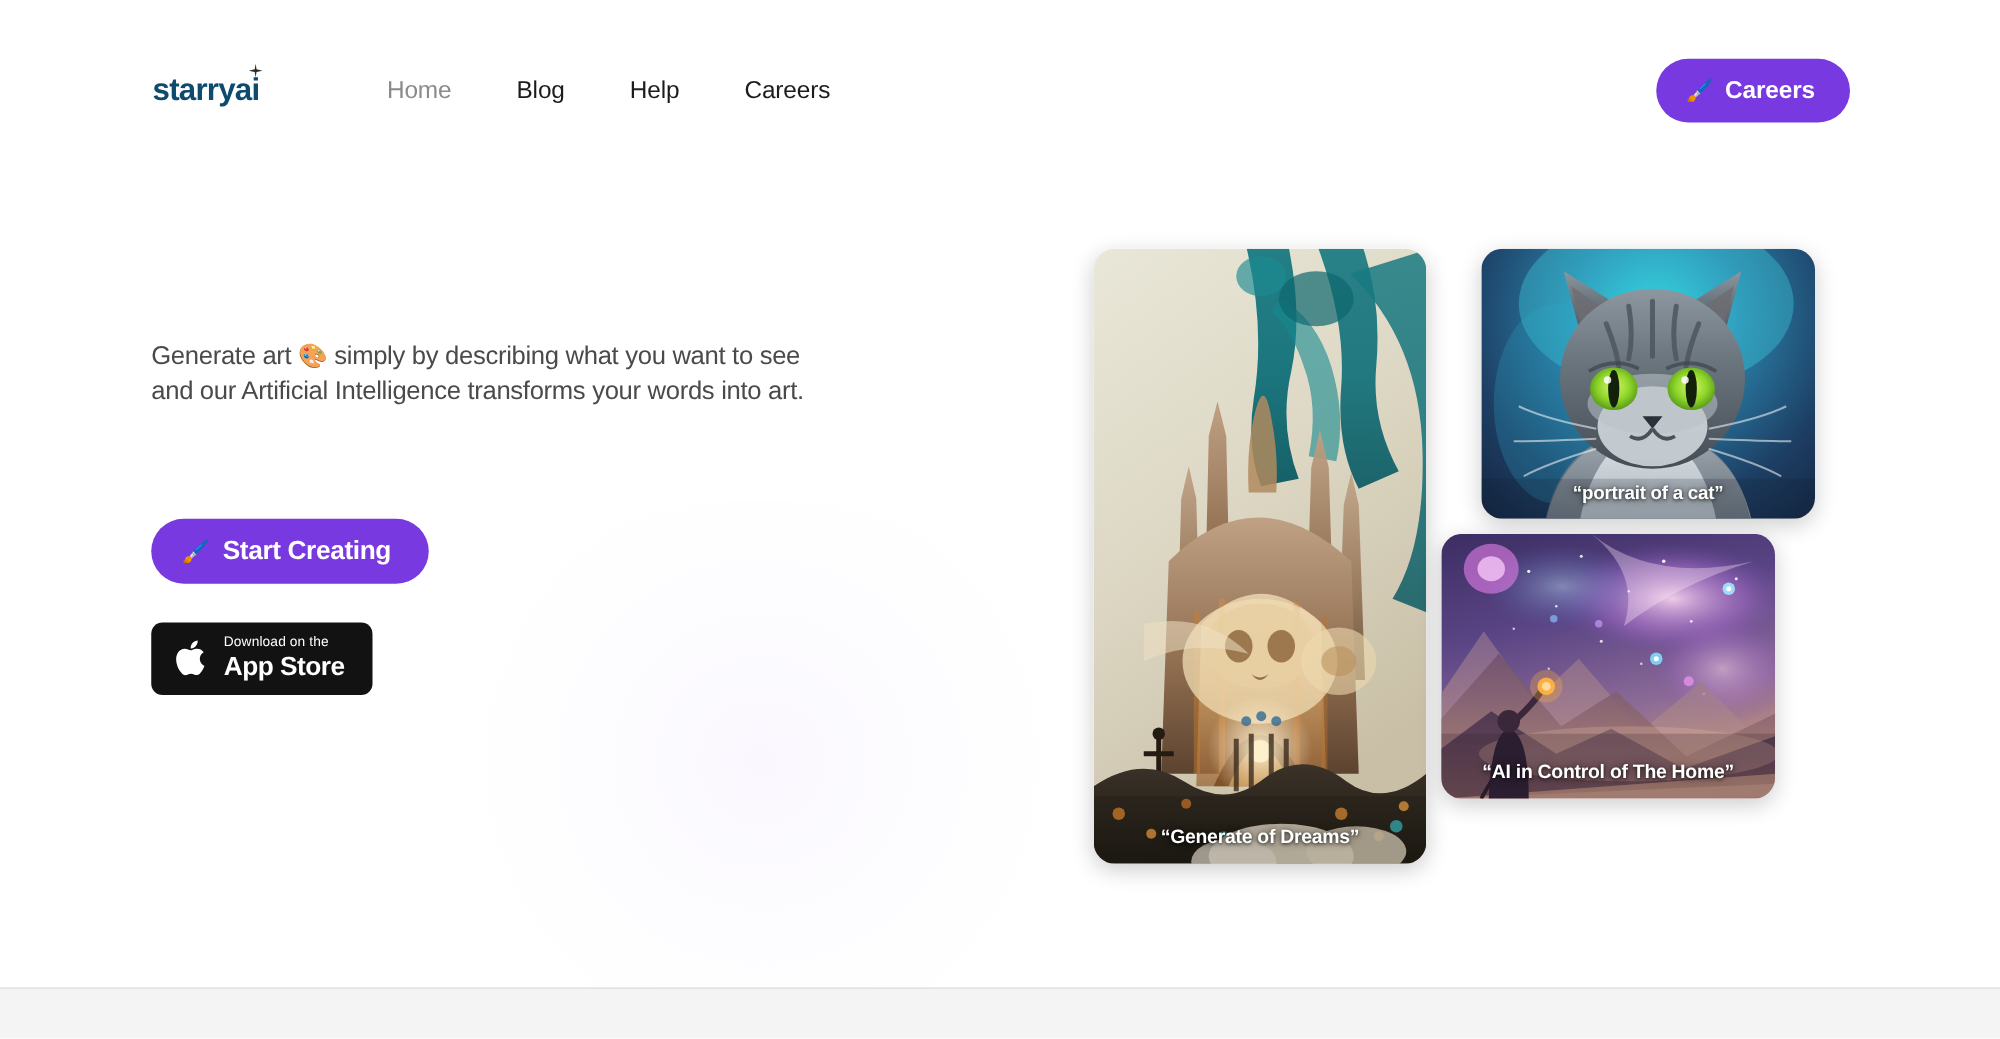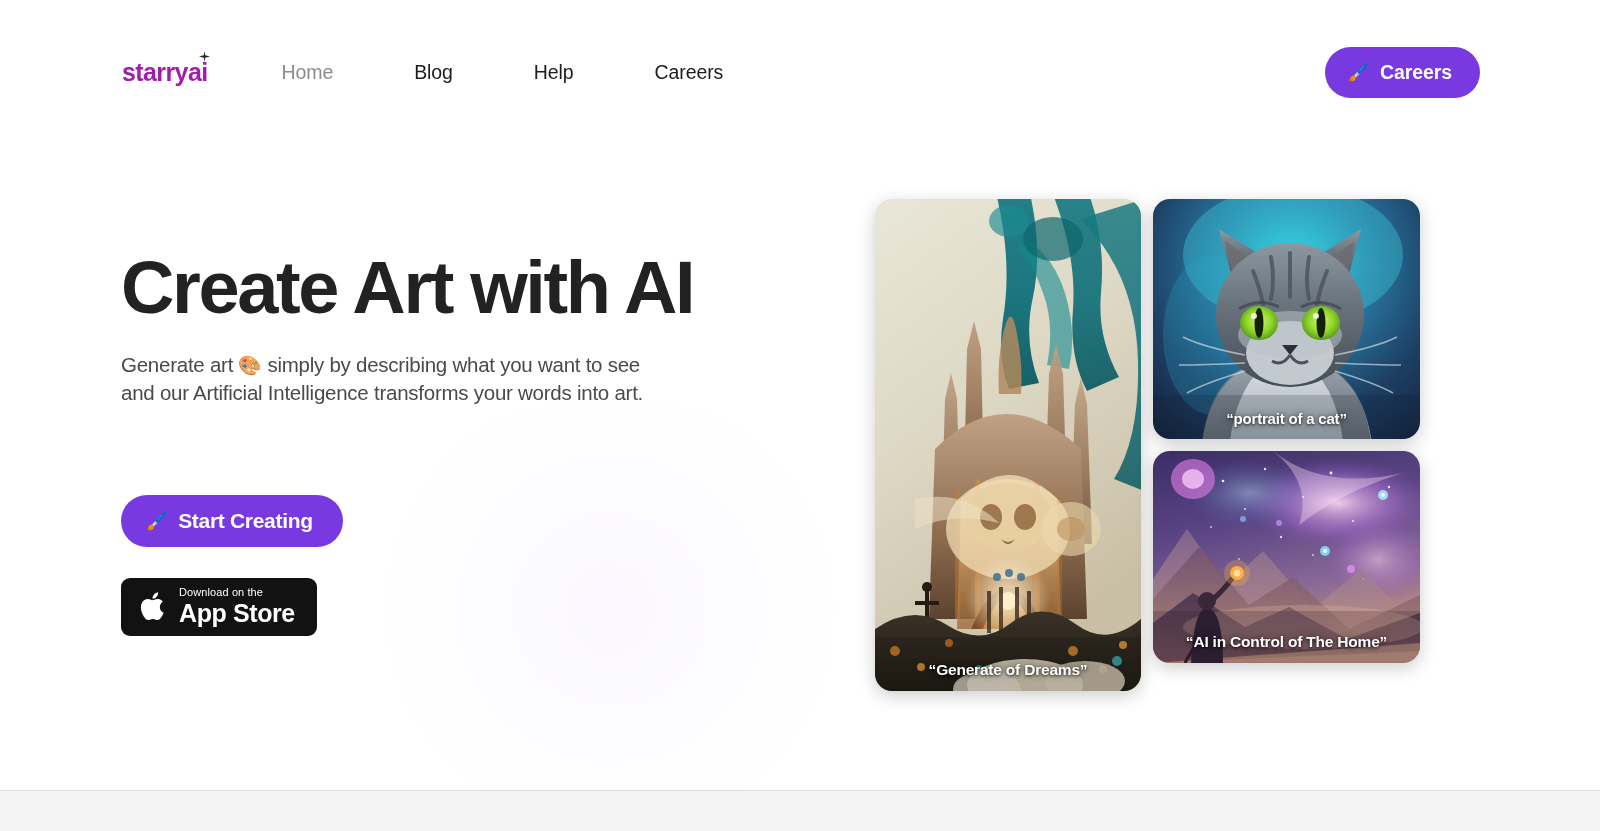--- a/index.html
+++ b/index.html
@@ -32,40 +32,40 @@
     padding: 0 120px 0 122px;
     background: #ffffff;
     z-index: 20;
   }
 
   .logo {
     position: relative;
     font-size: 25px;
     font-weight: 700;
     letter-spacing: -0.6px;
-    color: #a21caf;
+    color: #0c4a6e;
     line-height: 1;
     margin-top: -11px;
     user-select: none;
     white-space: nowrap;
   }
   .logo-sparkle {
     position: absolute;
     right: -2px;
     top: -9px;
     width: 11px;
     height: 11px;
     color: #2b2b2b;
   }
 
   .nav-links {
     display: flex;
     align-items: flex-start;
-    gap: 81px;
-    margin-left: 74px;
+    gap: 52px;
+    margin-left: 102px;
     margin-top: -11px;
   }
   .nav-link {
     font-size: 19.5px;
     color: #1c1c1c;
     letter-spacing: -0.1px;
     text-decoration: none;
     white-space: nowrap;
     cursor: pointer;
   }
@@ -169,21 +169,21 @@
     line-height: 1;
     color: #ffffff;
   }
   .store-top {
     font-size: 11px;
     font-weight: 400;
     letter-spacing: 0.1px;
     margin-bottom: 3px;
   }
   .store-bottom {
-    font-size: 25px;
+    font-size: 21px;
     font-weight: 600;
     letter-spacing: -0.4px;
     white-space: nowrap;
   }
 
   .apple-glyph { width: 28px; height: 33px; display: block; }
   .play-glyph  { width: 27px; height: 30px; display: block; }
 
   
   .gallery {
@@ -206,21 +206,21 @@
   .card-tall {
     width: 266px;
     height: 492px;
   }
   .col-right {
     display: flex;
     flex-direction: column;
     gap: 12px;
     width: 267px;
   }
-  .card-cat  { width: 267px; height: 240px; }
+  .card-cat  { width: 267px; height: 216px; margin-left: 32px; }
   .card-cosmos { width: 267px; height: 212px; }
 
   .card-caption {
     position: absolute;
     left: 0; right: 0;
     bottom: 12px;
     text-align: center;
     color: #ffffff;
     font-size: 15.5px;
     font-weight: 700;
@@ -284,21 +284,20 @@
     <div class="nav-spacer"></div>
 
     <button class="create-btn">
       <span class="btn-emoji">🖌️</span>
       <span>Careers</span>
     </button>
   </nav>
 
   <section class="hero-left">
 
-    <h1 class="headline">Create Art with AI</h1>
 
     <p class="subhead">
       <span>Generate art </span><span class="subhead-emoji">🎨</span><span> simply by describing what you want to see</span><br>
       <span>and our Artificial Intelligence transforms your words into art.</span>
     </p>
 
     <button class="start-btn">
       <span class="btn-emoji">🖌️</span>
       <span>Start Creating</span>
     </button>

